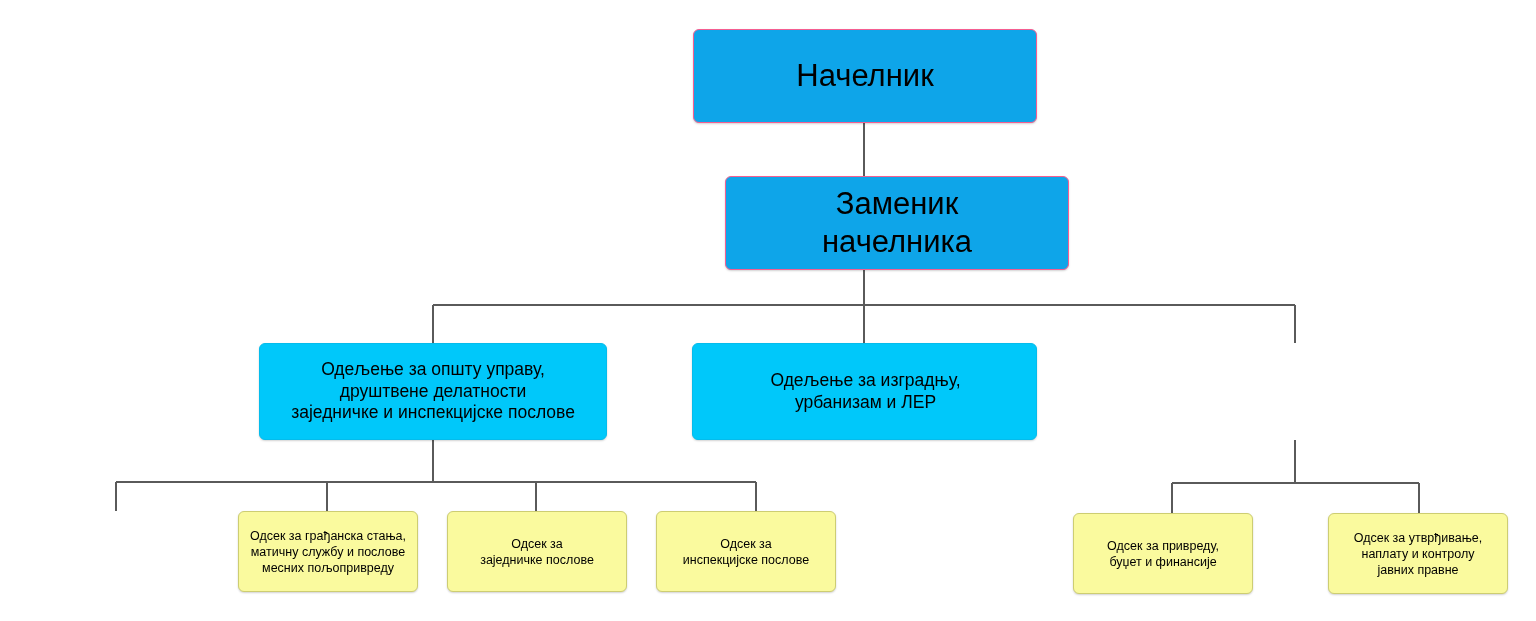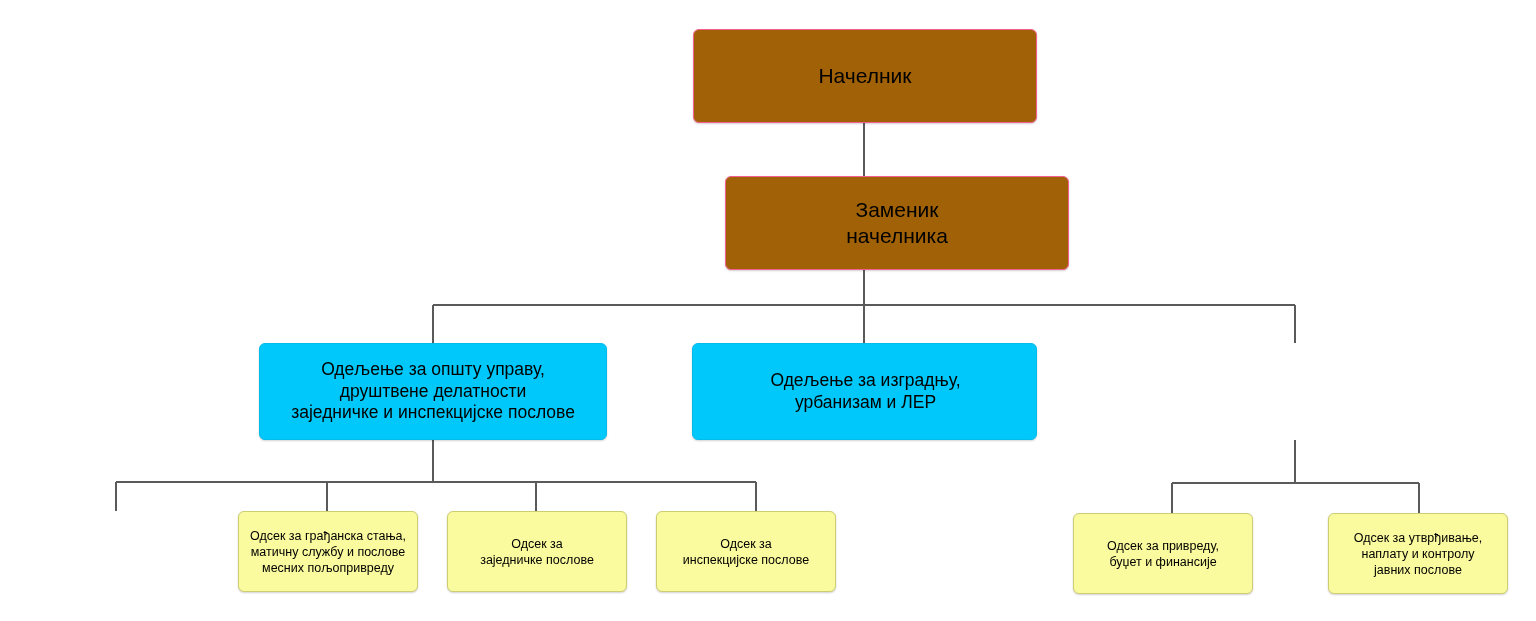--- a/index.html
+++ b/index.html
@@ -35,22 +35,22 @@
     justify-content: center;
     text-align: center;
     border-radius: 6px;
     border: 1px solid rgba(0,0,0,0.28);
     box-shadow: 0 1px 2px rgba(0,0,0,0.18);
     line-height: 1.22;
     white-space: pre-line;
     padding: 2px 6px;
   }
   .node.level-exec {
-    background: #a16207;
-    font-size: 21px;
+    background: #0ea5e9;
+    font-size: 31px;
     border-color: #f55e91;
   }
   .node.level-dept {
     background: #00c8fa;
     font-size: 17.5px;
     border-color: #04bcec;
   }
   .node.level-unit {
     background: #fafa9e;
     font-size: 12.5px;
@@ -110,15 +110,15 @@
 заједничке послове</div>
 
   <div class="node level-unit" style="left:656px; top:511px; width:180px; height:81px;">Одсек за
 инспекцијске послове</div>
 
   <div class="node level-unit" style="left:1073px; top:513px; width:180px; height:81px;">Одсек за привреду,
 буџет и финансије</div>
 
   <div class="node level-unit" style="left:1328px; top:513px; width:180px; height:81px;">Одсек за утврђивање,
 наплату и контролу
-јавних послове</div>
+јавних правне</div>
 
 </div>
 
 </body></html>

